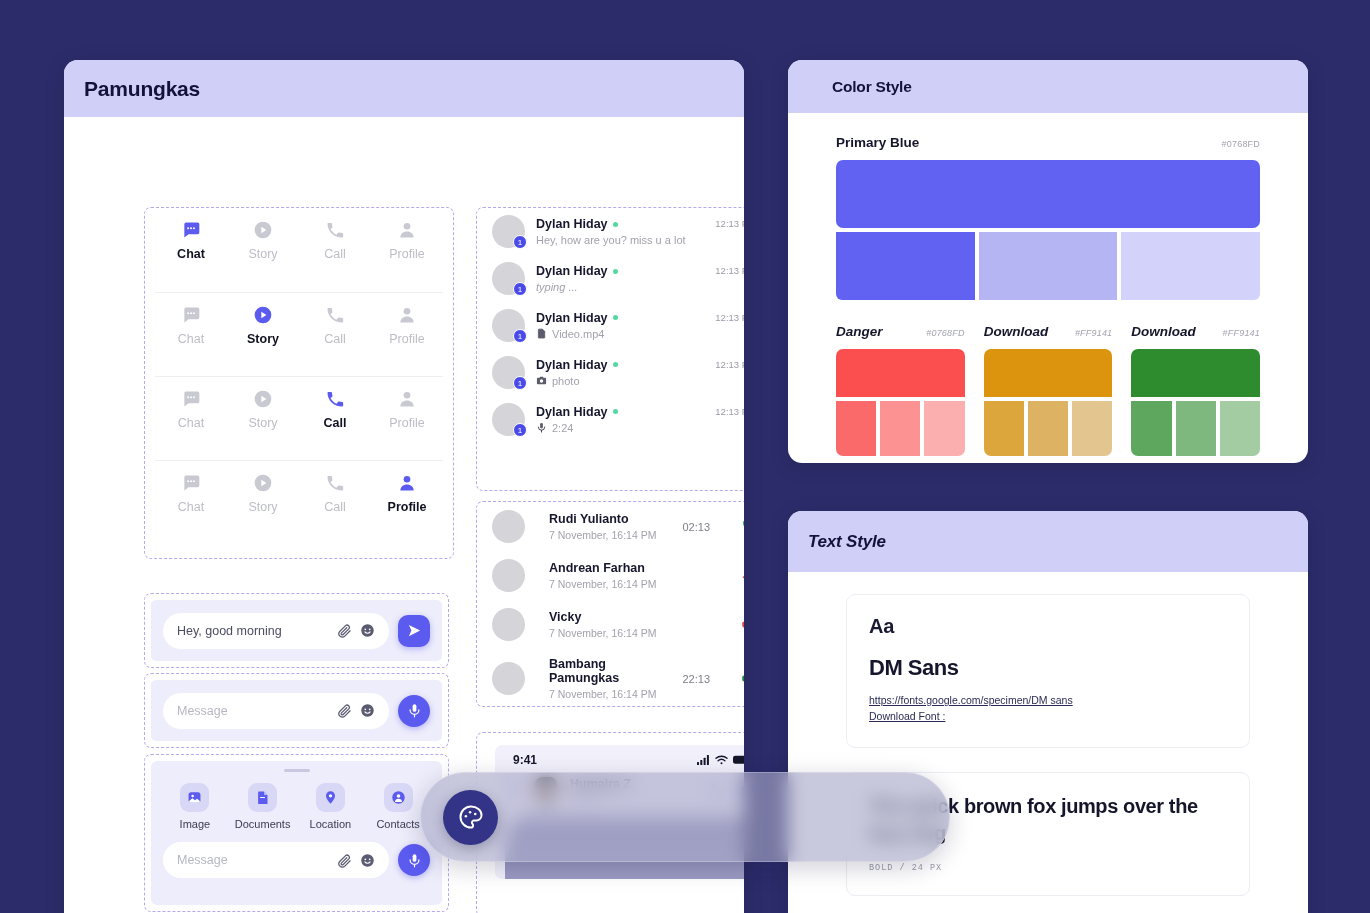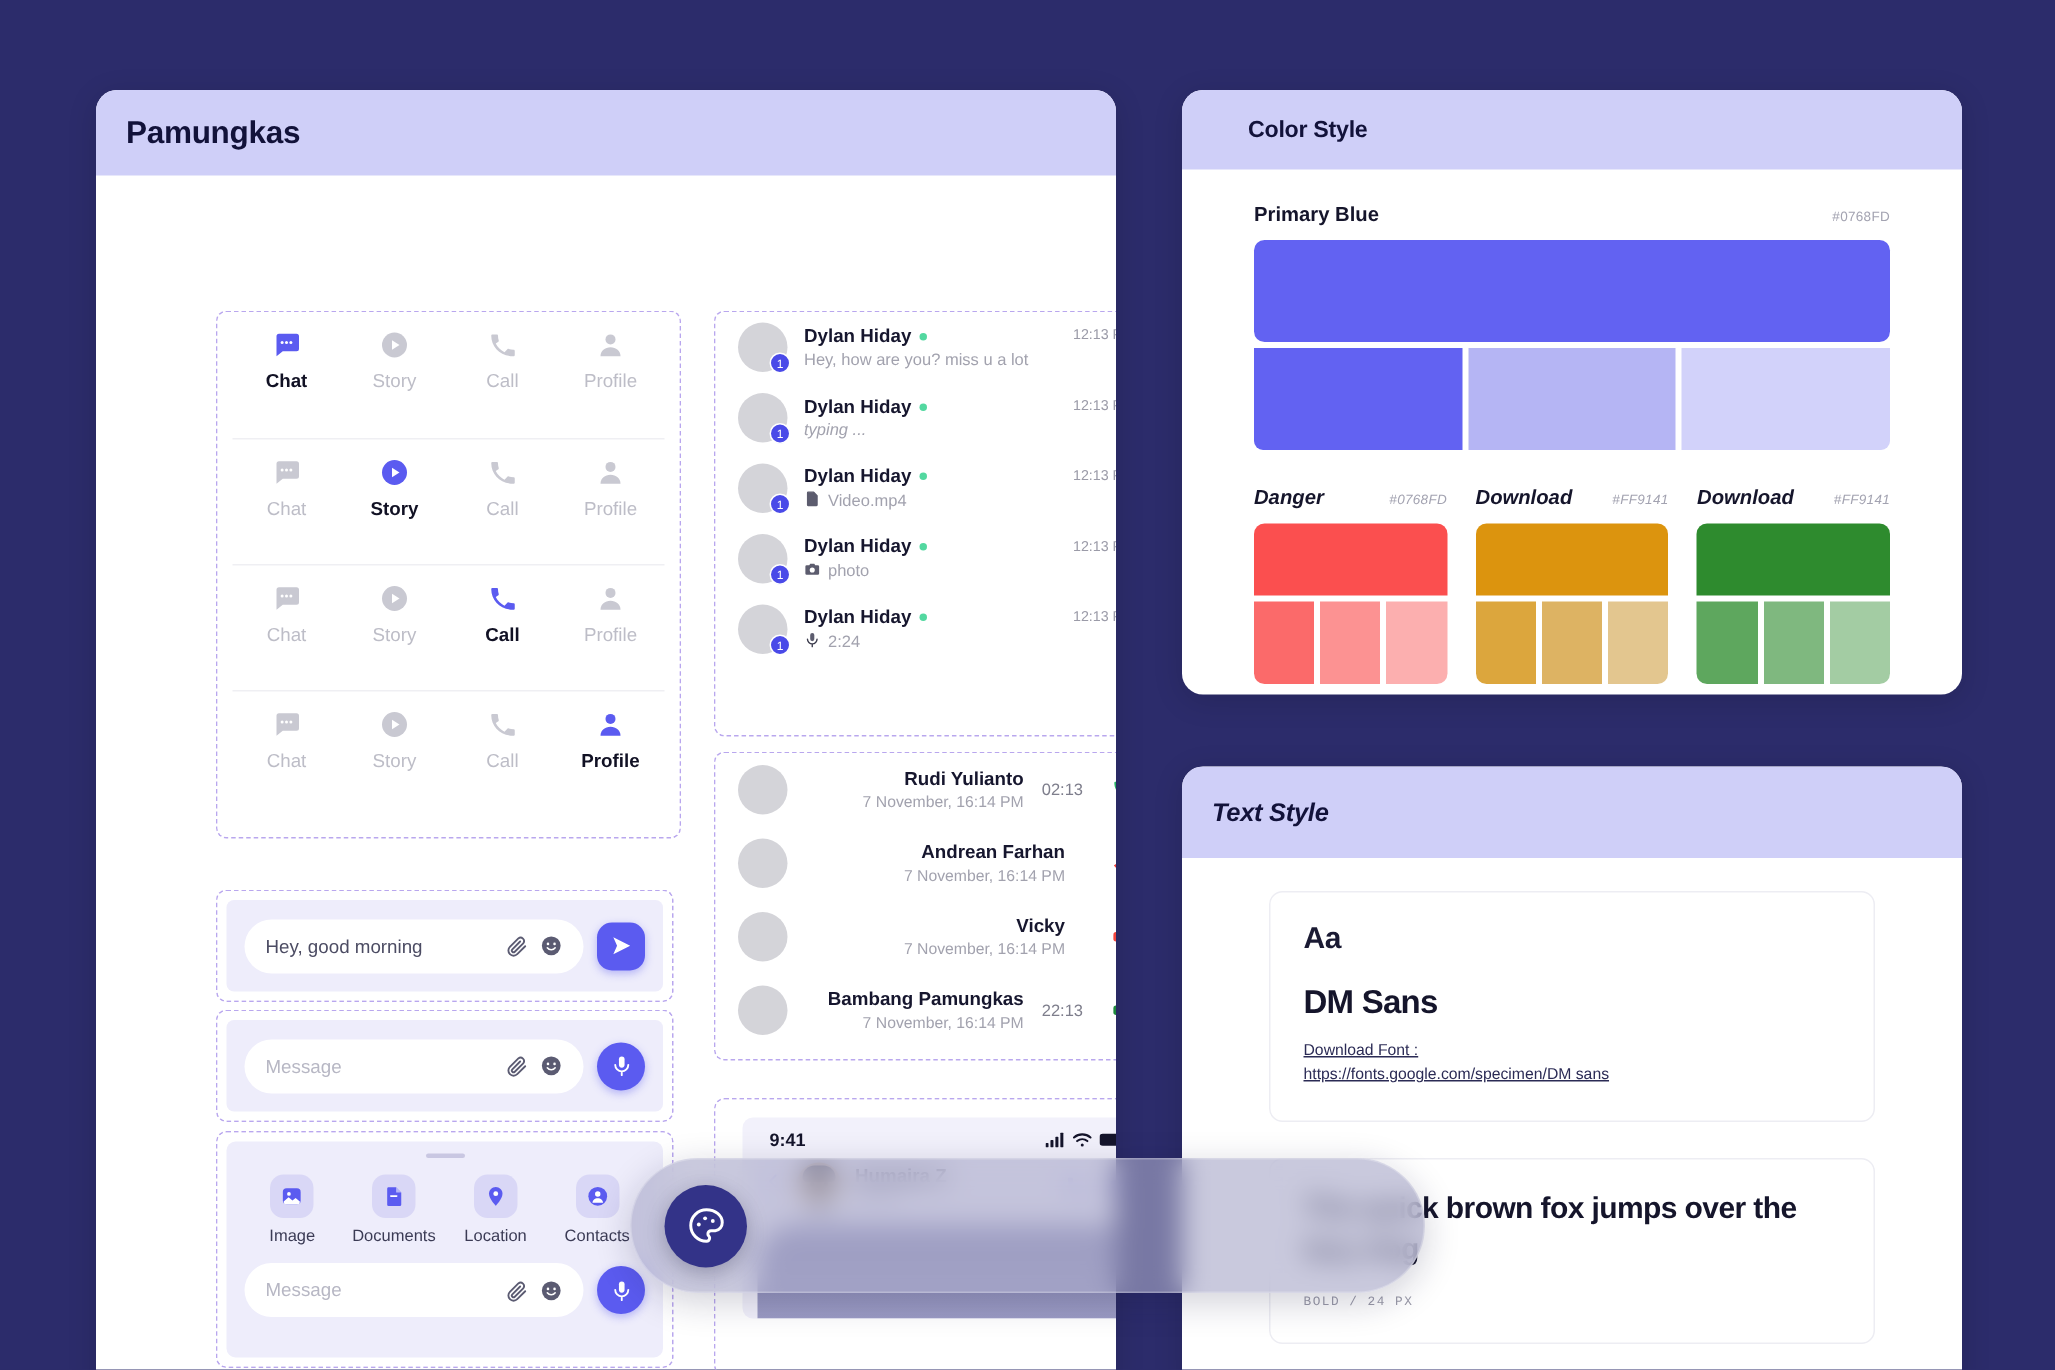--- a/index.html
+++ b/index.html
@@ -105,21 +105,21 @@
   .chatmid { flex: 1; min-width: 0; }
   .chatname { font-size: 12.5px; font-weight: bold; color: #16162E; display: flex; align-items: center; gap: 5px; }
   .dot-online { width: 5px; height: 5px; border-radius: 50%; background: #53D8A0; display: inline-block; }
   .chatsub { font-size: 11px; color: #A2A2AE; margin-top: 3px; display: flex; align-items: center; gap: 5px; }
   .chatsub.italic { font-style: italic; }
   .chatsub svg { width: 11px; height: 11px; fill: #5C5C6E; }
   .chattime { font-size: 9.5px; color: #9B9BA8; align-self: flex-start; padding-top: 3px; }
 
   
   #calllist { left: 412px; top: 441px; width: 296px; height: 206px; }
-  .callitem { display: flex; align-items: center; gap: 12px; padding: 8px 15px; text-align: right; }
+  .callitem { display: flex; align-items: center; gap: 24px; padding: 8px 15px; }
   .callmid { flex: 1; }
   .callname { font-size: 12.5px; font-weight: bold; color: #16162E; }
   .callsub { font-size: 10.5px; color: #A2A2AE; margin-top: 3px; }
   .calltime { font-size: 11px; color: #7E7E8C; margin-right: 7px; }
   .callico { width: 15px; height: 15px; }
   .callico svg { width: 100%; height: 100%; display: block; }
 
   
   #phonebox { left: 412px; top: 672px; width: 312px; height: 185px; }
   .phone { position: absolute; left: 18px; right: 18px; top: 12px; background: #F2F1FB; border-radius: 7px; overflow: hidden; }
@@ -755,22 +755,22 @@
     </div>
   </div>
 
   <div class="panel" id="panel-text">
     <div class="panel-head">Text Style</div>
     <div class="ts-body">
       <div class="ts-card">
         <div class="ts-aa">Aa</div>
         <div class="ts-family">DM Sans</div>
         <div class="ts-link">
+          <span>https://fonts.google.com/specimen/DM sans</span>
           <span>Download Font :</span>
-          <span>https://fonts.google.com/specimen/DM sans</span>
         </div>
       </div>
       <div class="ts-card">
         <div class="ts-sample">The quick brown fox jumps over the lazy dog</div>
         <div class="ts-meta">BOLD / 24 PX</div>
       </div>
 
     </div>
   </div>
 

